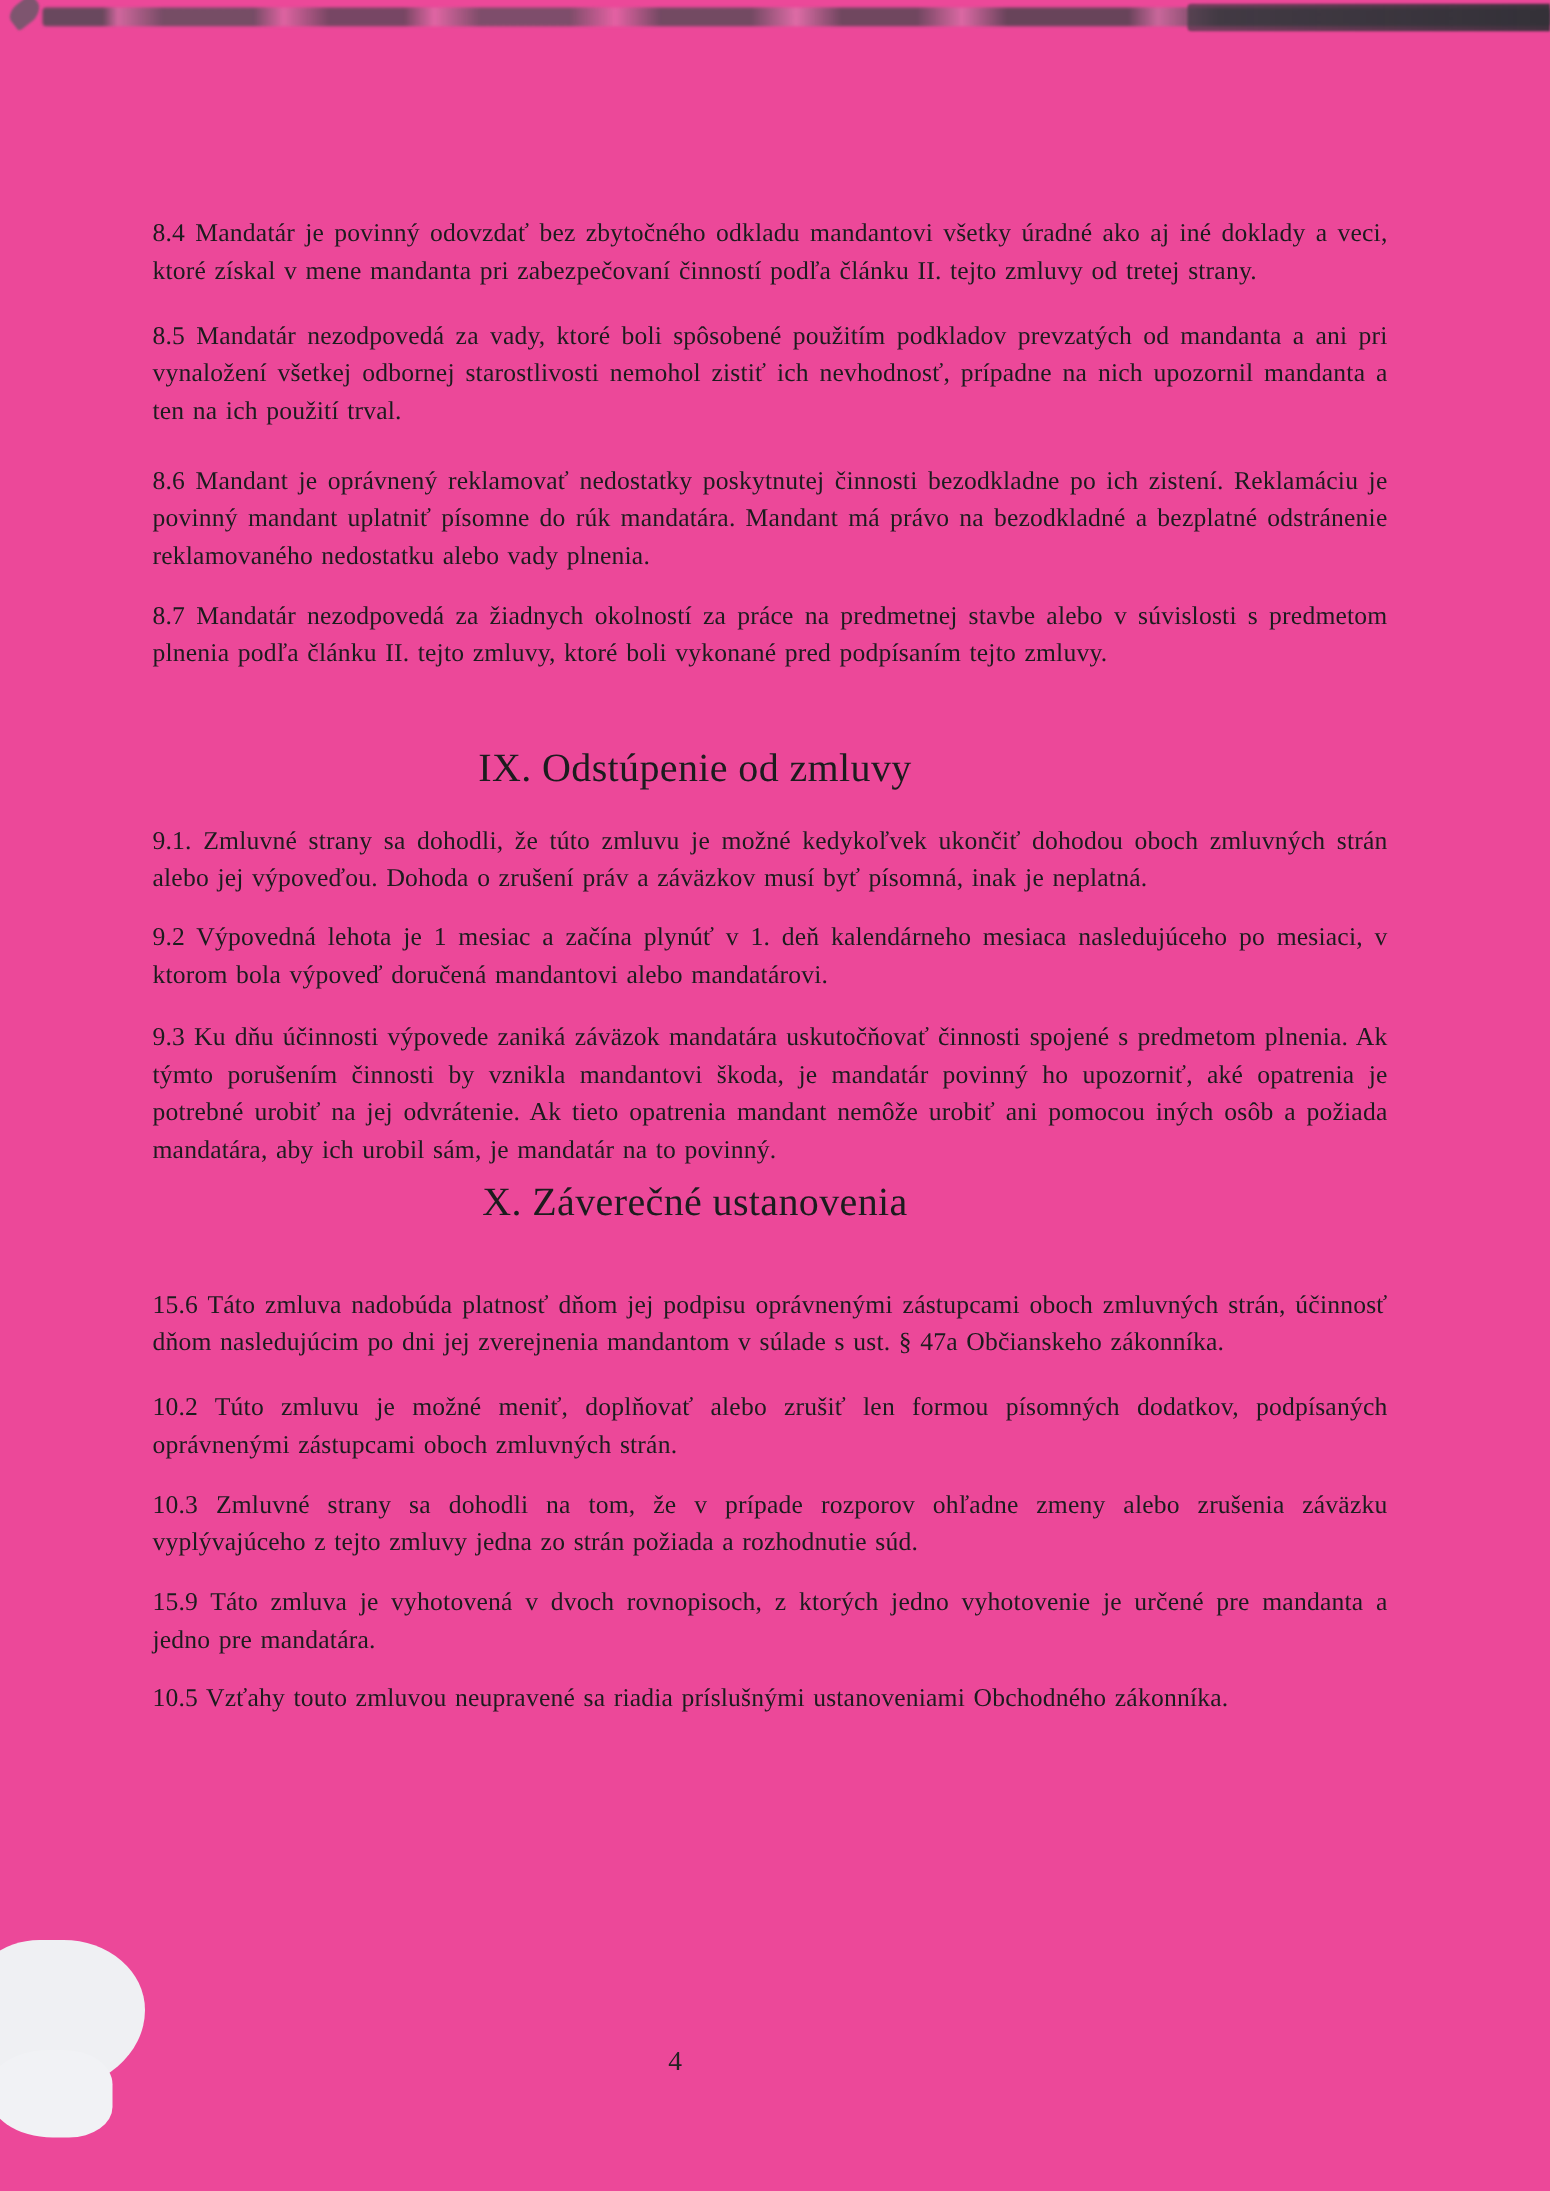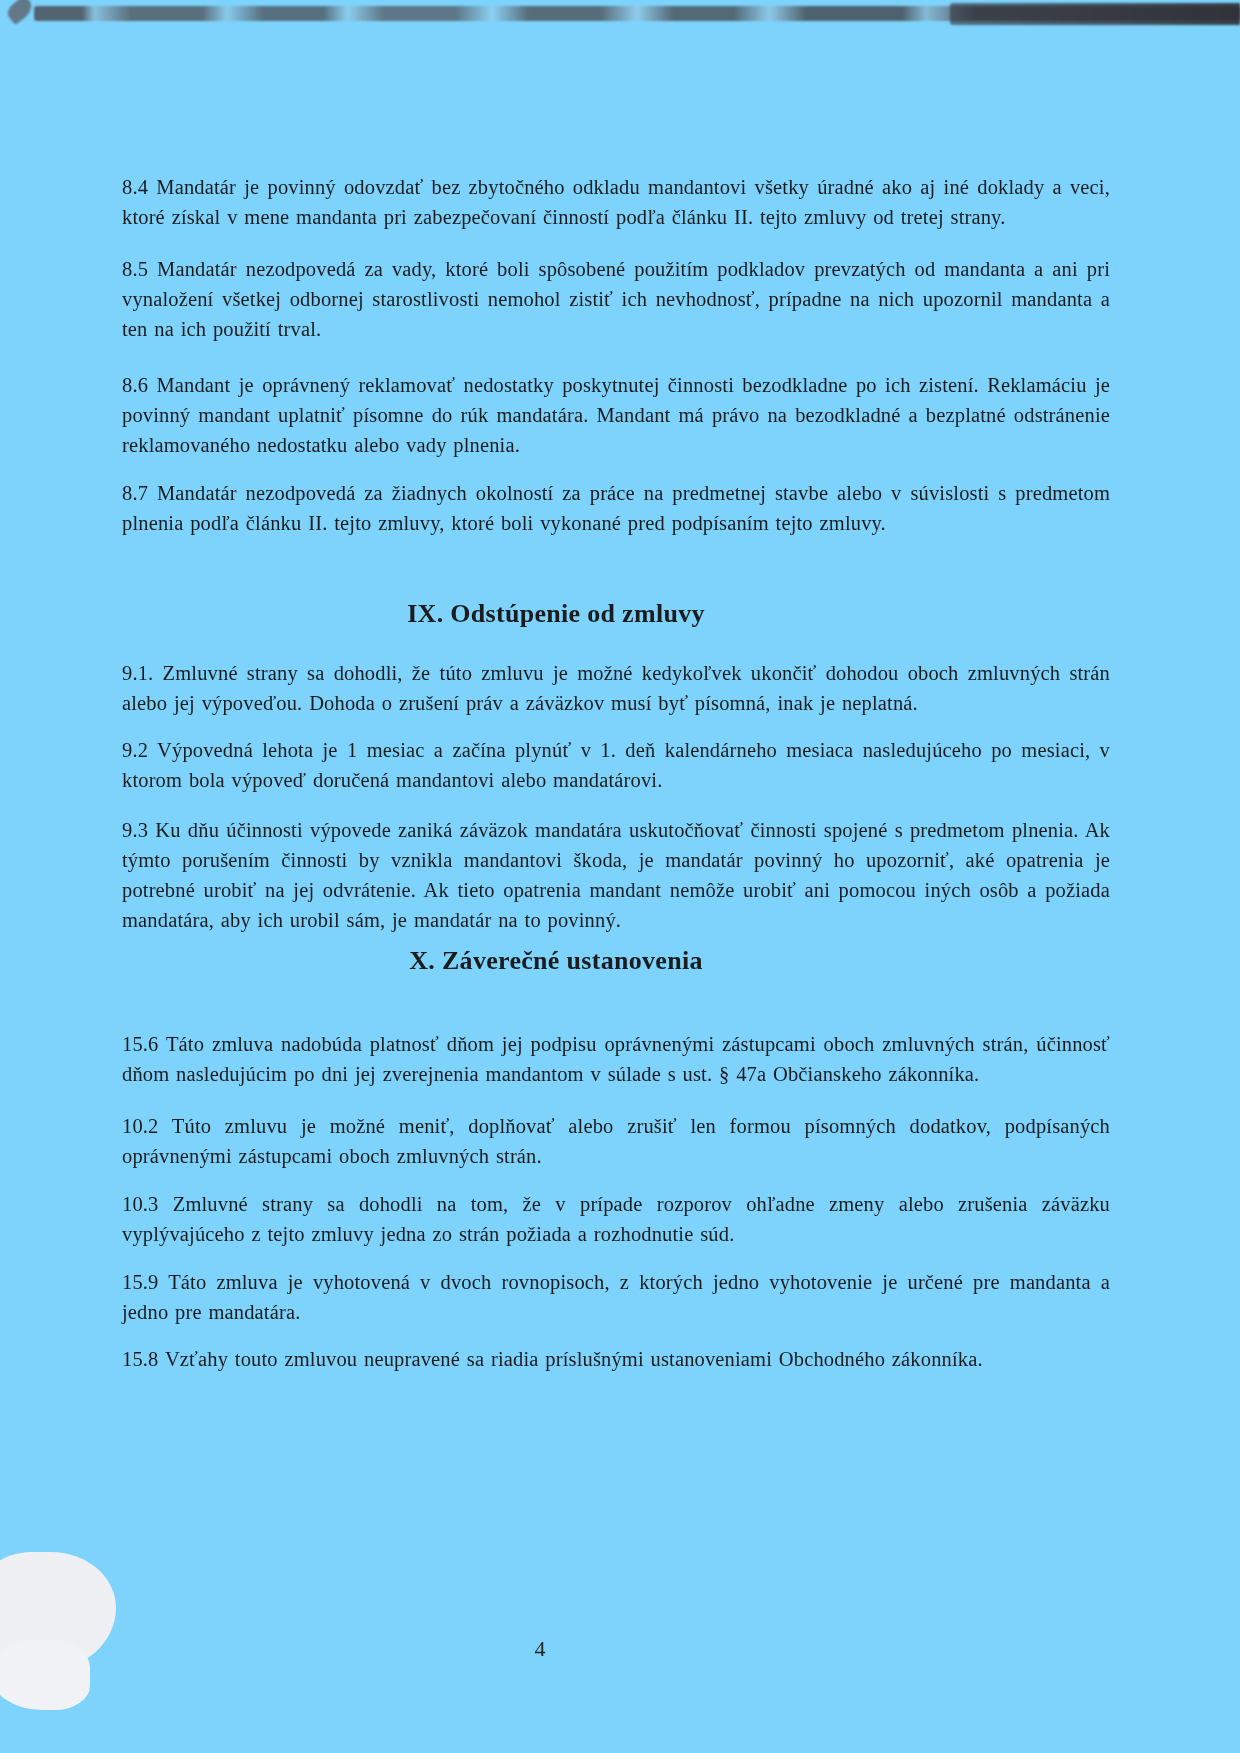--- a/index.html
+++ b/index.html
@@ -1,21 +1,21 @@
 <!DOCTYPE html>
 <html><head>
 <meta charset="utf-8">
 <style>
   * { margin: 0; padding: 0; box-sizing: border-box; }
   html, body { background: #ffffff; }
   .paper {
     position: relative;
     width: 1240px;
     height: 1753px;
-    background: #7dd3fc;
+    background: #ec4899;
     overflow: hidden;
     font-family: "Liberation Serif", "DejaVu Serif", serif;
     color: #1c1c1e;
   }
 
   
   .scan-band {
     position: absolute;
     top: 6px; left: 34px; right: 0;
     height: 15px;
@@ -76,22 +76,22 @@
     padding-top: 172px;
     font-size: 20.5px;
     line-height: 30px;
     letter-spacing: 0.15px;
   }
   .clause {
     text-align: justify;
     word-spacing: 1.5px;
   }
   .heading {
-    font-weight: bold;
-    font-size: 26px;
+    font-weight: normal;
+    font-size: 32px;
     line-height: 32px;
     text-align: center;
     padding-right: 120px;
     letter-spacing: 0.3px;
   }
 
   
   .p84 { margin-bottom: 22px; }
   .p85 { margin-bottom: 26px; }
   .p86 { margin-bottom: 18px; }
@@ -139,20 +139,20 @@
     <p class="clause p91">9.1. Zmluvné strany sa dohodli, že túto zmluvu je možné kedykoľvek ukončiť dohodou oboch zmluvných strán alebo jej výpoveďou. Dohoda o zrušení práv a záväzkov musí byť písomná, inak je neplatná.</p>
     <p class="clause p92">9.2 Výpovedná lehota je 1 mesiac a začína plynúť v 1. deň kalendárneho mesiaca nasledujúceho po mesiaci, v ktorom bola výpoveď doručená mandantovi alebo mandatárovi.</p>
     <p class="clause p93">9.3 Ku dňu účinnosti výpovede zaniká záväzok mandatára uskutočňovať činnosti spojené s predmetom plnenia. Ak týmto porušením činnosti by vznikla mandantovi škoda, je mandatár povinný ho upozorniť, aké opatrenia je potrebné urobiť na jej odvrátenie. Ak tieto opatrenia mandant nemôže urobiť ani pomocou iných osôb a požiada mandatára, aby ich urobil sám, je mandatár na to povinný.</p>
 
     <h2 class="heading h10">X. Záverečné ustanovenia</h2>
 
     <p class="clause p101">15.6 Táto zmluva nadobúda platnosť dňom jej podpisu oprávnenými zástupcami oboch zmluvných strán, účinnosť dňom nasledujúcim po dni jej zverejnenia mandantom v súlade s ust. § 47a Občianskeho zákonníka.</p>
     <p class="clause p102">10.2 Túto zmluvu je možné meniť, doplňovať alebo zrušiť len formou písomných dodatkov, podpísaných oprávnenými zástupcami oboch zmluvných strán.</p>
     <p class="clause p103">10.3 Zmluvné strany sa dohodli na tom, že v prípade rozporov ohľadne zmeny alebo zrušenia záväzku vyplývajúceho z tejto zmluvy jedna zo strán požiada a rozhodnutie súd.</p>
     <p class="clause p104">15.9 Táto zmluva je vyhotovená v dvoch rovnopisoch, z ktorých jedno vyhotovenie je určené pre mandanta a jedno pre mandatára.</p>
-    <p class="clause p105">15.8 Vzťahy touto zmluvou neupravené sa riadia príslušnými ustanoveniami Obchodného zákonníka.</p>
+    <p class="clause p105">10.5 Vzťahy touto zmluvou neupravené sa riadia príslušnými ustanoveniami Obchodného zákonníka.</p>
   </main>
 
   <div class="page-footer">
     <span>4</span>
   </div>
 
 </div>
 
 </body></html>

